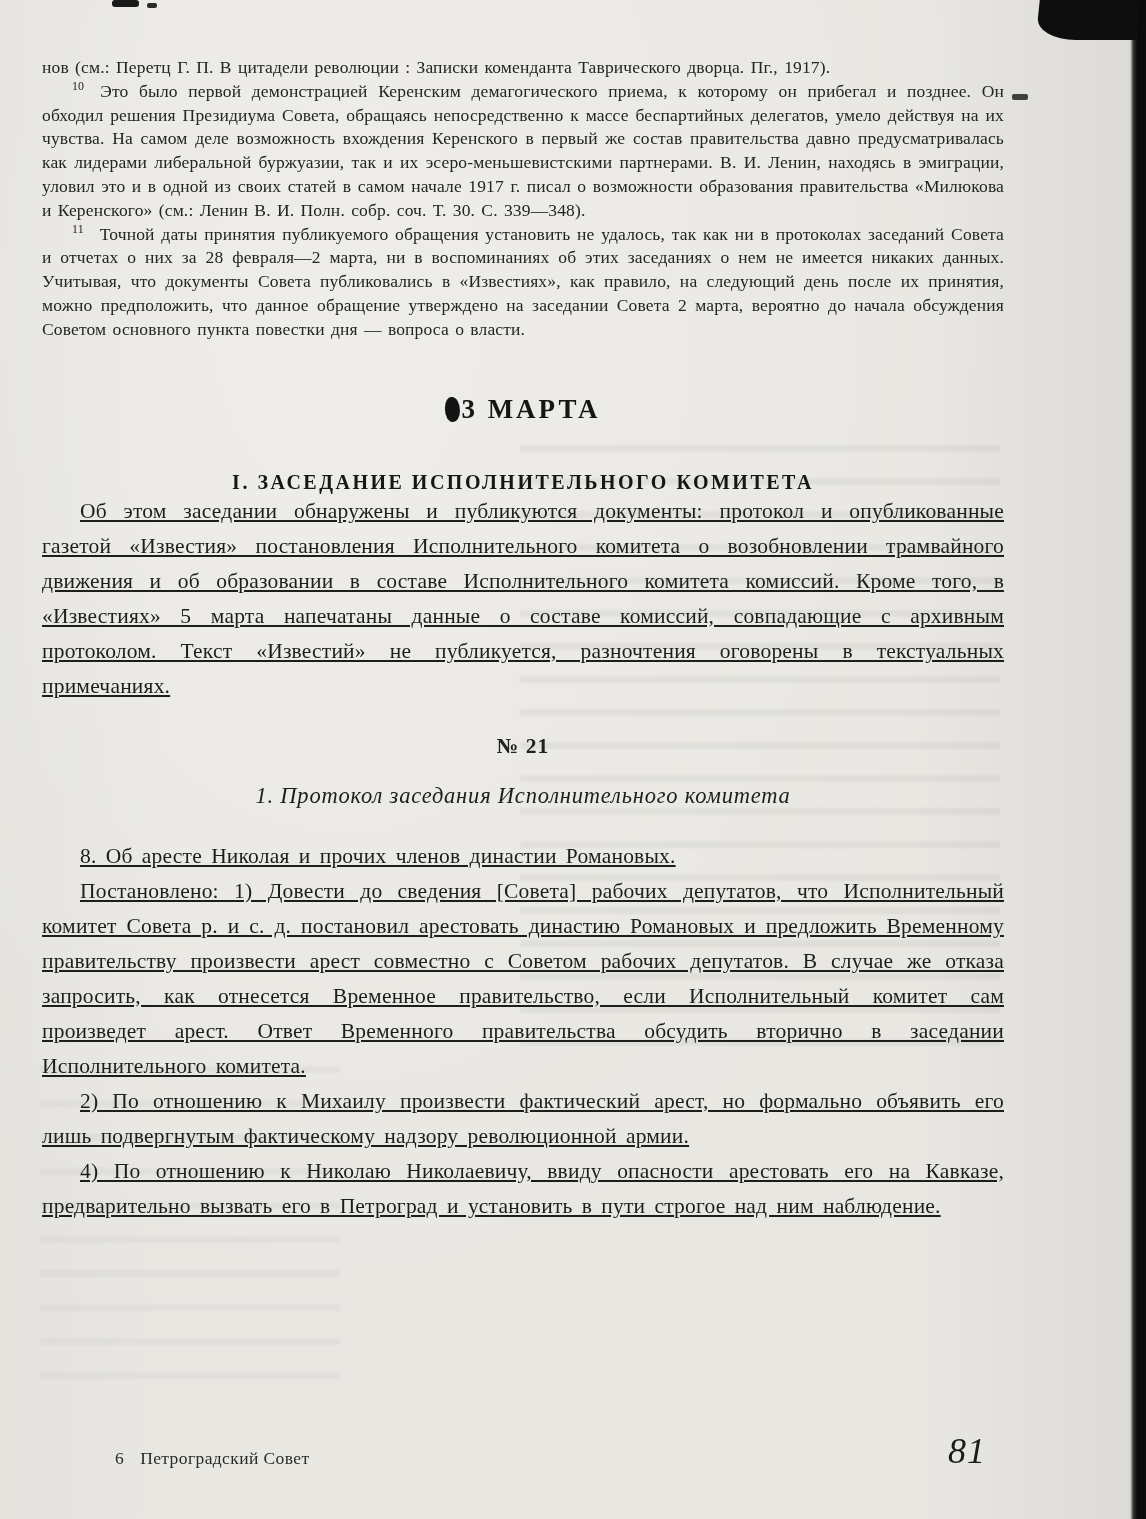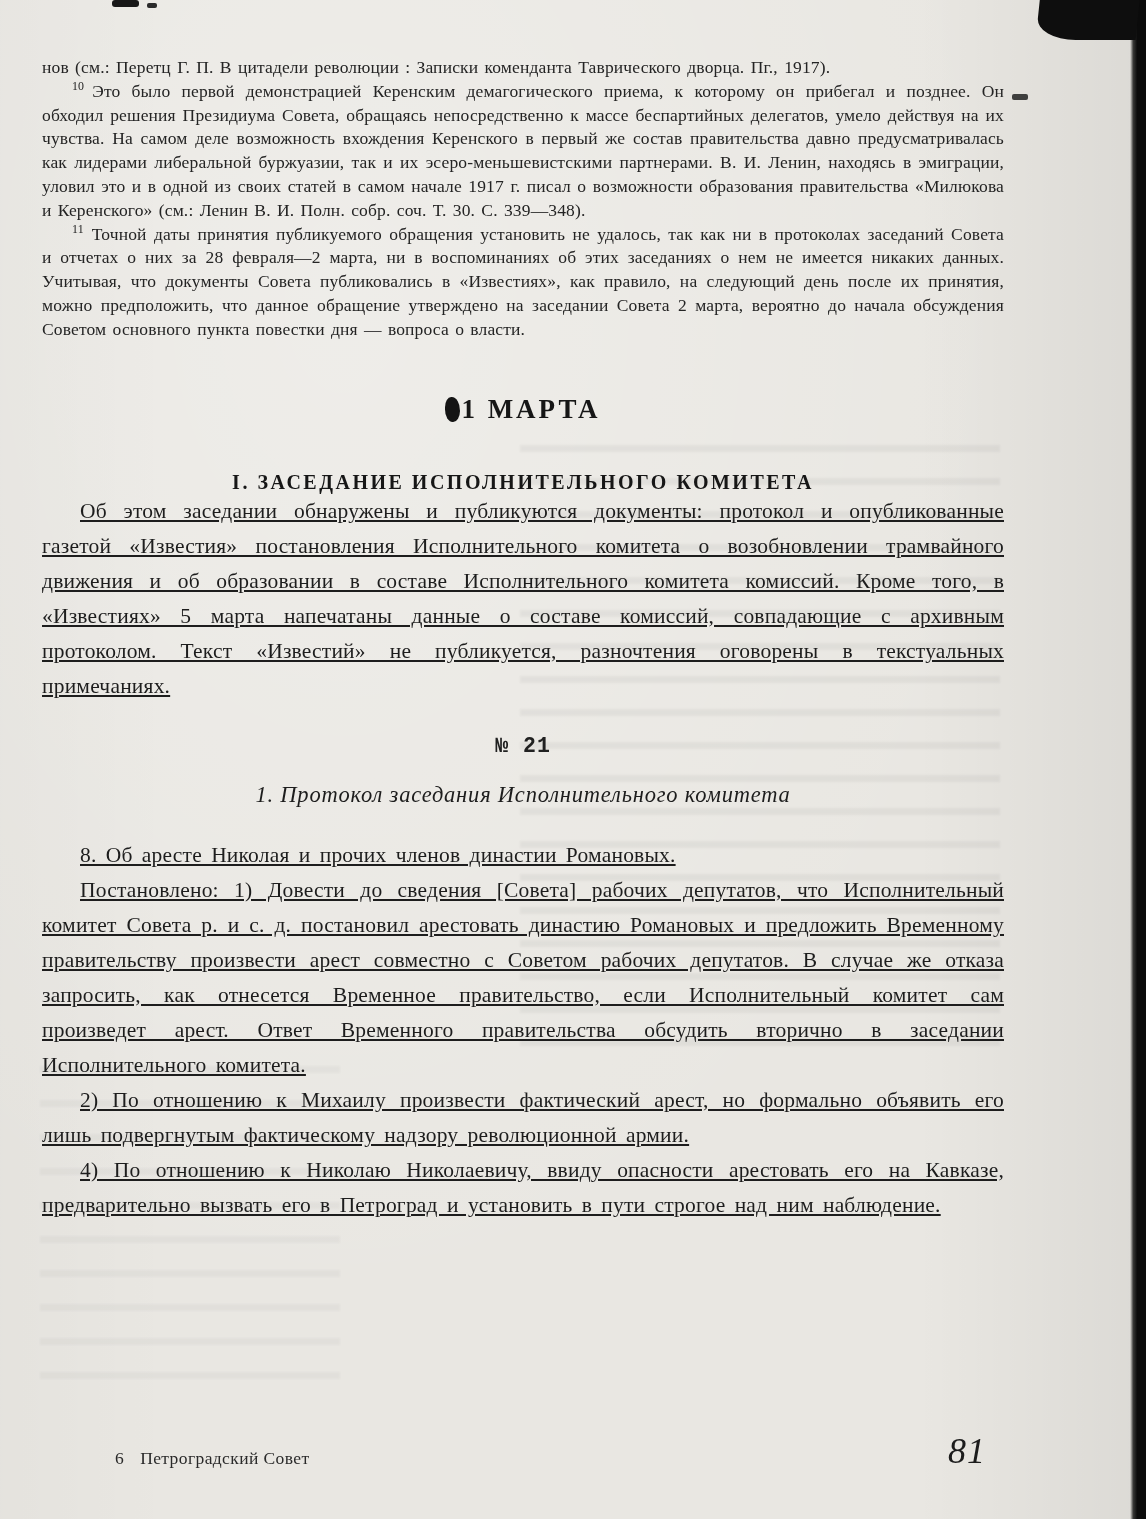--- a/index.html
+++ b/index.html
@@ -26,21 +26,21 @@
   }
 
   
   .footnotes{
     font-size:17.5px; line-height:1.36;
     text-align:justify; word-spacing:0.10em; letter-spacing:0.15px;
     color:#242424;
   }
   .footnotes p{ margin:0; }
   .footnotes p.indent{ text-indent:30px; }
-  .footnotes sup{ font-size:0.68em; line-height:0; margin-right:8px; }
+  .footnotes sup{ font-size:0.68em; line-height:0; margin-right:16px; }
 
   
   .main{
     font-size:21.5px; line-height:1.628;
     text-align:justify; word-spacing:0.17em; letter-spacing:0.2px;
     color:#1d1d1d;
   }
   .main p{ margin:0; text-indent:38px;text-decoration:underline; }
 
   .h-date{
@@ -57,21 +57,21 @@
   }
   .h-section{
     margin:46px 0 0 0;
     text-align:center; font-weight:bold;
     font-size:20px; letter-spacing:2.5px;
     color:#161616;
   }
   .intro{ margin-top:30px; }
   .h-number{
     margin:30px 0 0 0;
-    text-align:center; font-weight:bold; font-size:21.5px; letter-spacing:1px;font-family:Liberation Mono, monospace;
+    text-align:center; font-weight:bold; font-size:21.5px; letter-spacing:1px;
   }
   .h-doctitle{
     margin:24px 0 0 0;
     text-align:center; font-style:italic; font-size:22.5px;
     letter-spacing:0.8px; color:#1d1d1d;
   }
   .protocol{ margin-top:30px; }
 
   .footer-signature{
     position:absolute; left:115px; top:1448px;
@@ -124,21 +124,21 @@
   <div class="mark-right1"></div>
 
   <div class="content">
 
     <div class="footnotes">
       <p>нов (см.: Перетц Г. П. В цитадели революции : Записки коменданта Таврического дворца. Пг., 1917).</p>
       <p class="indent"><sup>10</sup><span>Это было первой демонстрацией Керенским демагогического приема, к которому он прибегал и позднее. Он обходил решения Президиума Совета, обращаясь непосредственно к массе беспартийных делегатов, умело действуя на их чувства. На самом деле возможность вхождения Керенского в первый же состав правительства давно предусматривалась как лидерами либеральной буржуазии, так и их эсеро-меньшевистскими партнерами. В. И. Ленин, находясь в эмиграции, уловил это и в одной из своих статей в самом начале 1917 г. писал о возможности образования правительства «Милюкова и Керенского» (см.: Ленин В. И. Полн. собр. соч. Т. 30. С. 339—348).</span></p>
       <p class="indent"><sup>11</sup><span>Точной даты принятия публикуемого обращения установить не удалось, так как ни в протоколах заседаний Совета и отчетах о них за 28 февраля—2 марта, ни в воспоминаниях об этих заседаниях о нем не имеется никаких данных. Учитывая, что документы Совета публиковались в «Известиях», как правило, на следующий день после их принятия, можно предположить, что данное обращение утверждено на заседании Совета 2 марта, вероятно до начала обсуждения Советом основного пункта повестки дня — вопроса о власти.</span></p>
     </div>
 
-    <div class="h-date"><span class="ink-blob"></span><span>1 МАРТА</span></div>
+    <div class="h-date"><span class="ink-blob"></span><span>3 МАРТА</span></div>
 
     <div class="h-section">I. ЗАСЕДАНИЕ ИСПОЛНИТЕЛЬНОГО КОМИТЕТА</div>
 
     <div class="main">
       <p class="intro">Об этом заседании обнаружены и публикуются документы: протокол и опубликованные газетой «Известия» постановления Исполнительного комитета о возобновлении трамвайного движения и об образовании в составе Исполнительного комитета комиссий. Кроме того, в «Известиях» 5 марта напечатаны данные о составе комиссий, совпадающие с архивным протоколом. Текст «Известий» не публикуется, разночтения оговорены в текстуальных примечаниях.</p>
     </div>
 
     <div class="h-number">№ 21</div>
 
     <div class="h-doctitle">1. Протокол заседания Исполнительного комитета</div>

